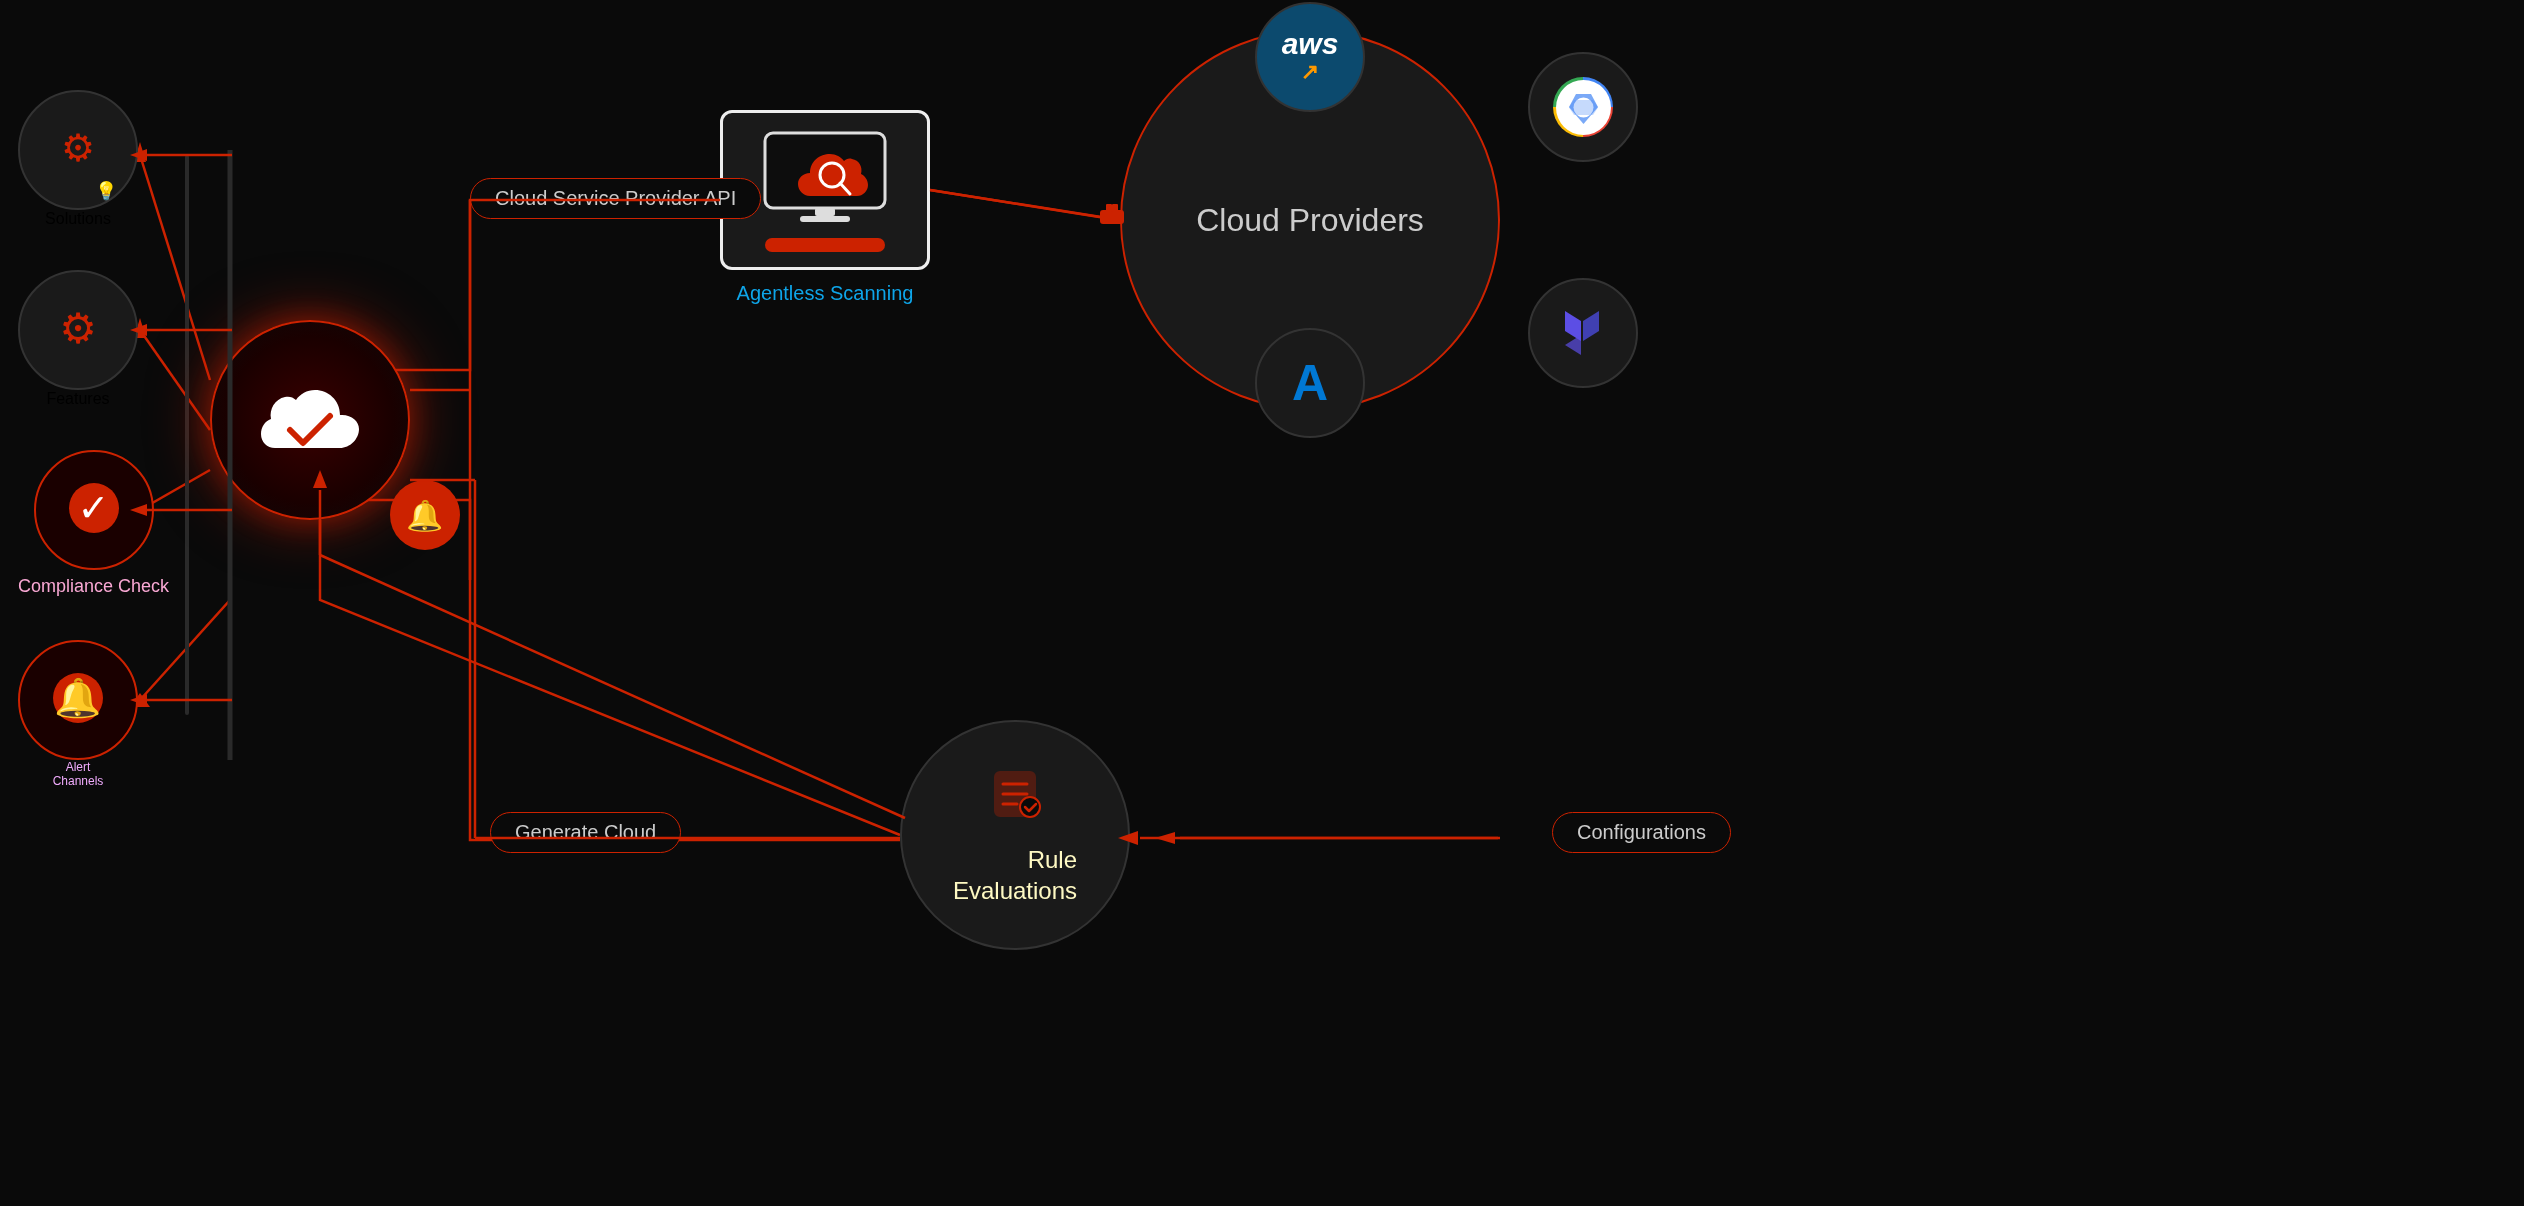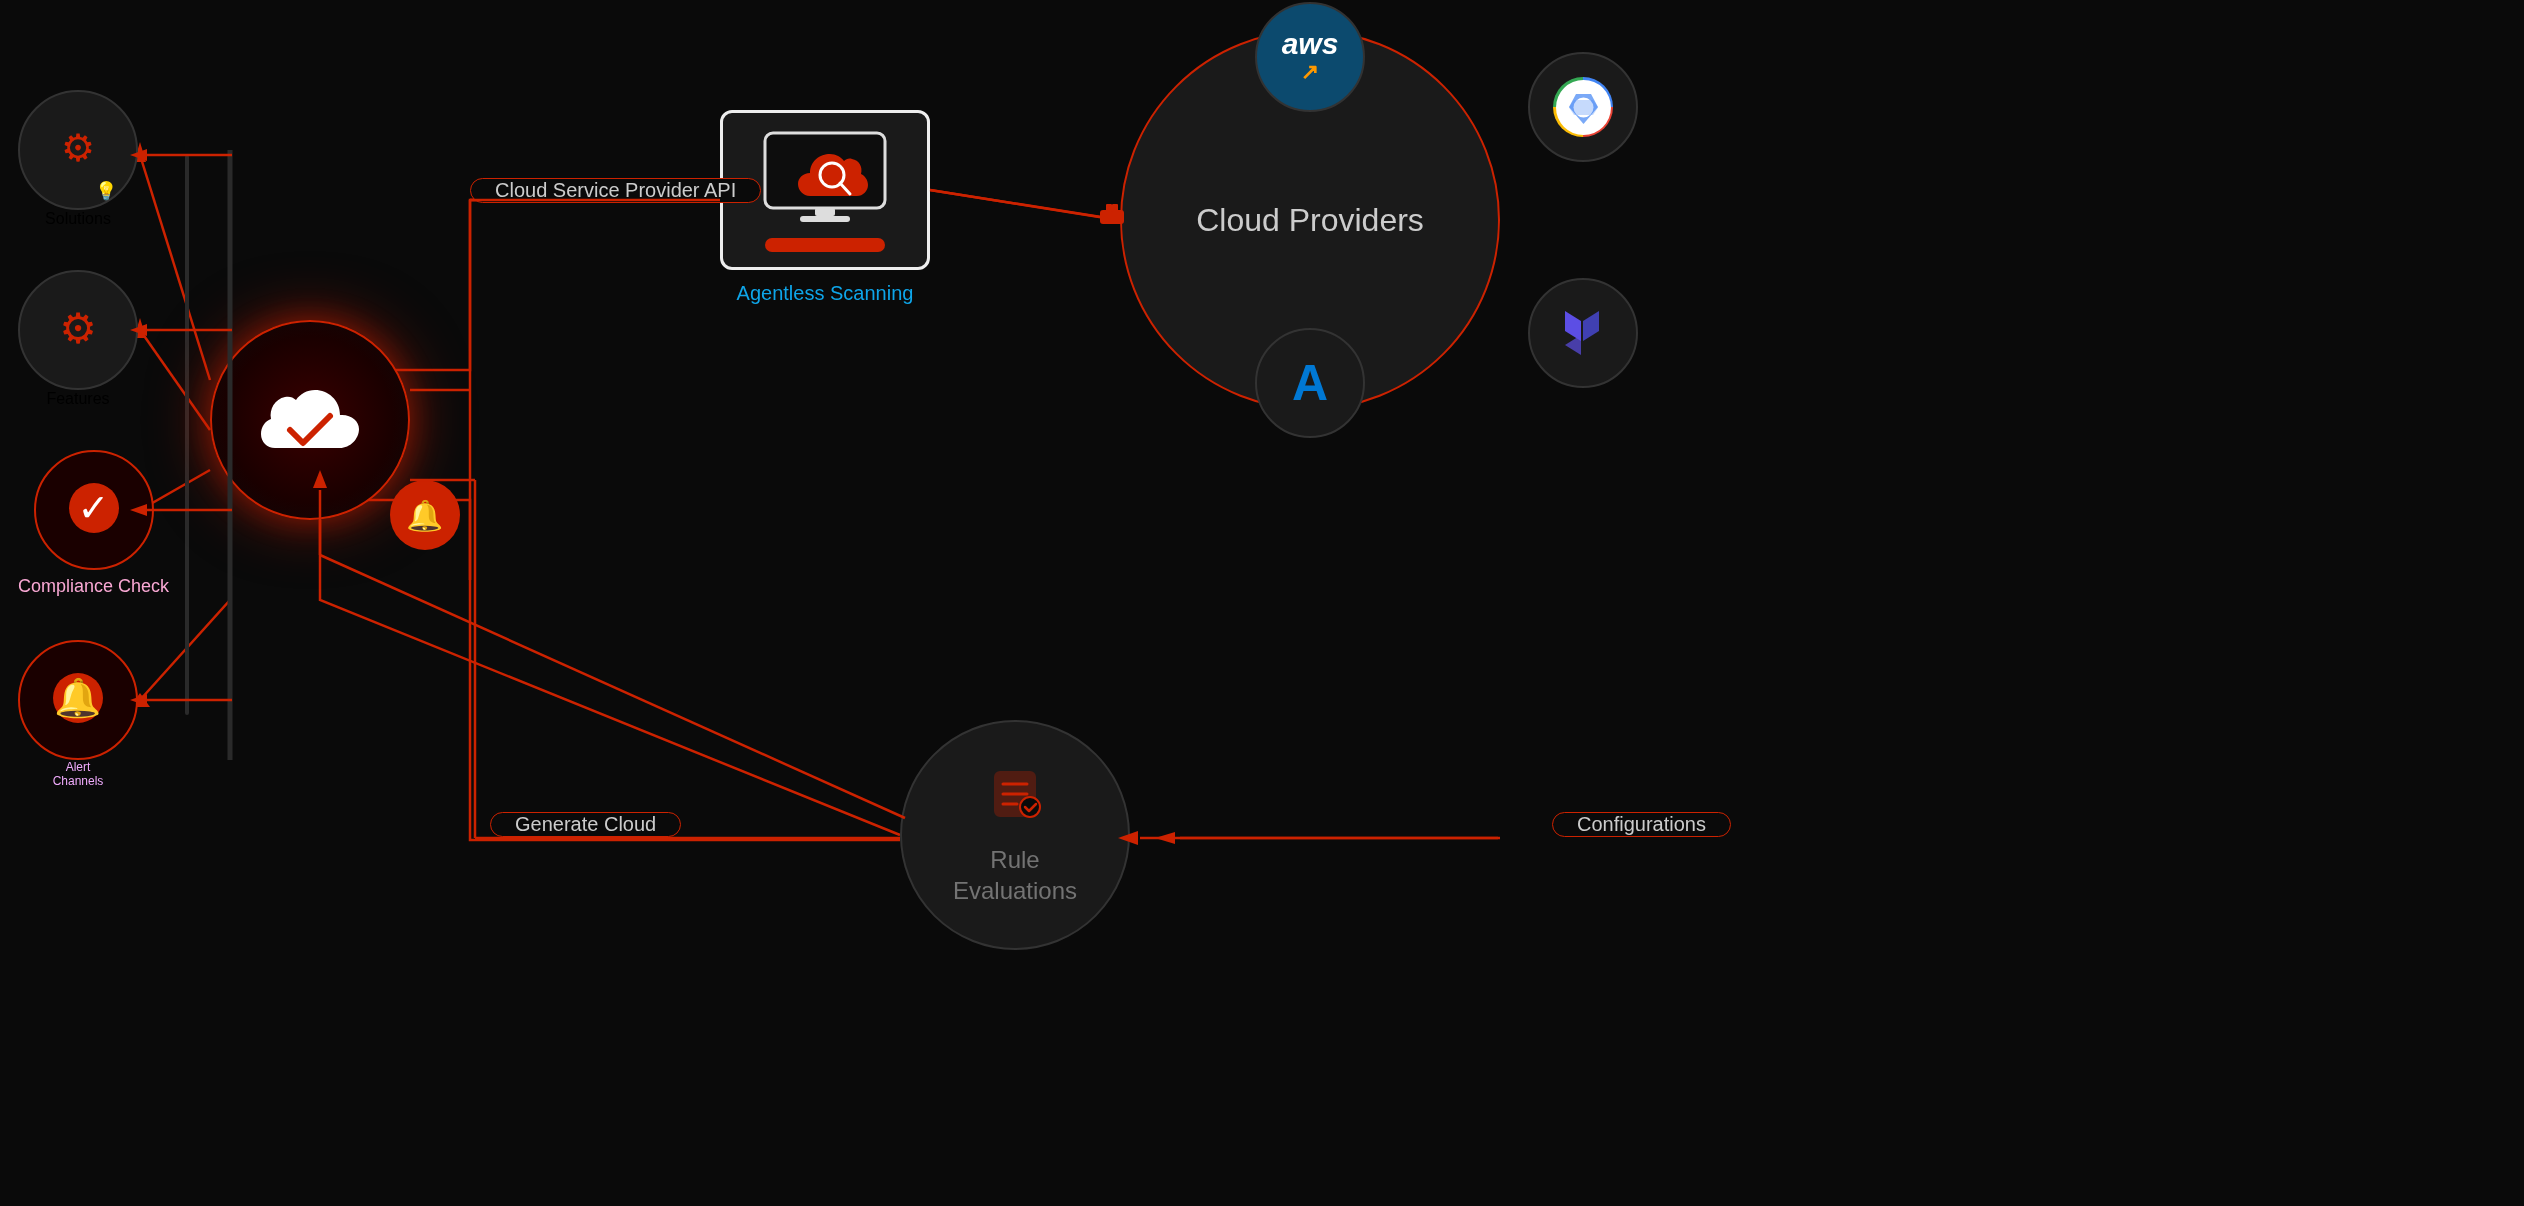--- a/index.html
+++ b/index.html
@@ -227,32 +227,32 @@
       justify-content: center;
     }
 
     .rule-eval-icon {
       font-size: 50px;
       color: #cc2200;
       margin-bottom: 8px;
     }
 
     .rule-eval-label {
-      color: #737373;
+      color: #fef9c3;
       font-size: 24px;
-      text-align: center;
+      text-align: right;
       line-height: 1.3;
     }
 
     
     .pill-label {
       position: absolute;
       border: 1px solid #cc2200;
       border-radius: 30px;
-      padding: 0 24px;
+      padding: 8px 24px;
       color: #ccc;
       font-size: 20px;
       background: #0a0a0a;
       white-space: nowrap;
     }
 
     
     .aws-text {
       color: white;
       font-size: 30px;

